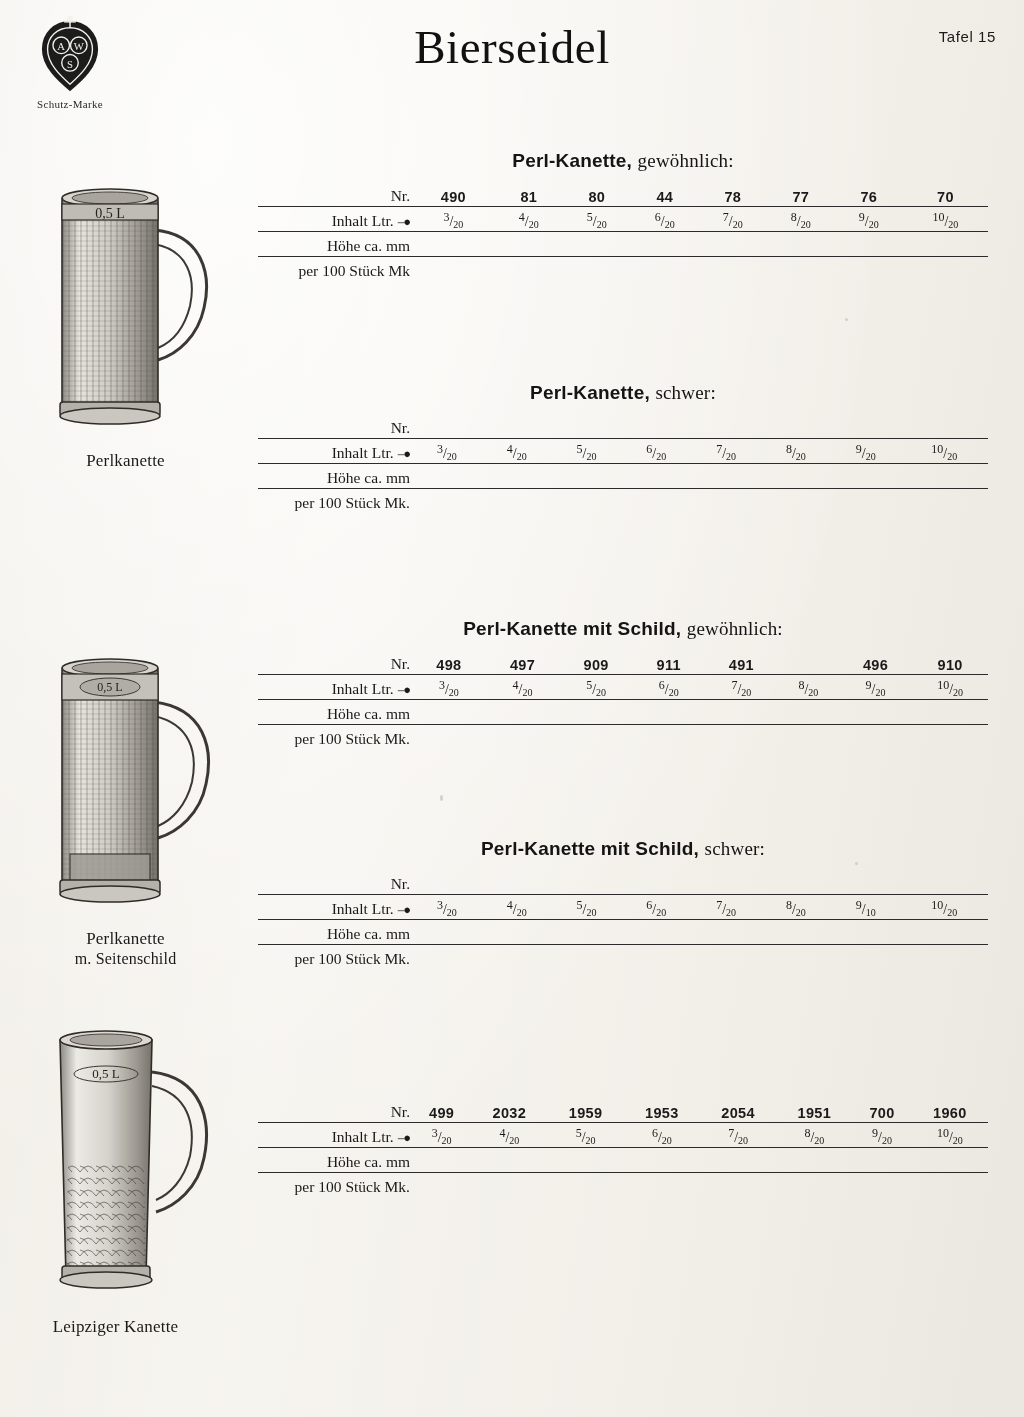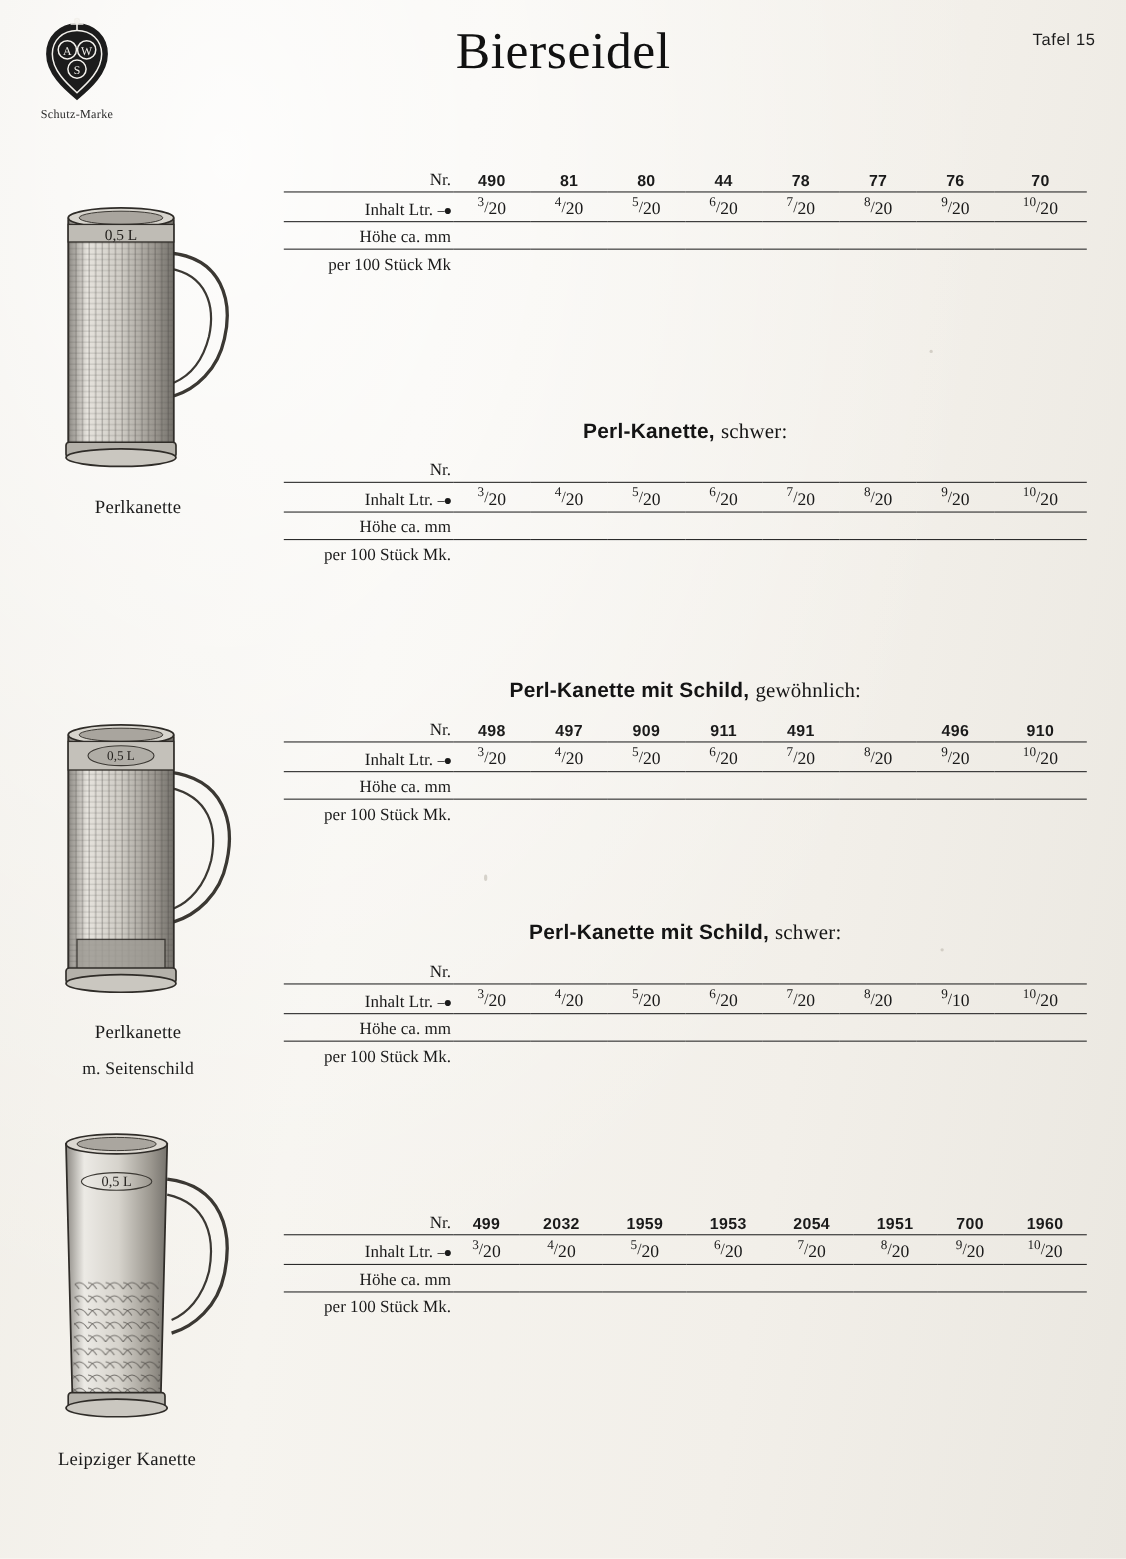--- a/index.html
+++ b/index.html
@@ -66,21 +66,21 @@
 
   
   .product { position: absolute; text-align: center; }
   .product .caption {
     font-family: "Liberation Serif", serif;
     font-size: 17px;
     color: #1a1a1a;
     line-height: 1.25;
     letter-spacing: 0.2px;
   }
-  .product .caption .sub { display: block; font-size: 16px; margin-top: 13px; }
+  .product .caption .sub { display: block; font-size: 16px; }
 
   
   .section { position: absolute; }
   .section-title {
     font-family: "Liberation Sans", sans-serif;
     font-size: 19px;
     font-weight: 700;
     letter-spacing: 0.2px;
     color: #141414;
     text-align: center;
@@ -115,21 +115,21 @@
     font-size: 14.5px;
     font-weight: 700;
     letter-spacing: 0.3px;
   }
   table.spec td.frac { text-align: center; }
   .rule td { border-bottom: 1px solid #2b2b2b; }
 
   .fr { display: inline-block; font-family: "Liberation Serif", serif; white-space: nowrap; }
   .fr .n { font-size: 12px; vertical-align: 0.45em; }
   .fr .s { font-size: 14px; }
-  .fr .d { font-size: 16px; vertical-align: -0.15em; text-align: right; }
+  .fr .d { font-size: 10px; vertical-align: -0.15em; text-align: right; }
 
   .arrow { display:inline-block; margin-left: 4px; letter-spacing: -1px; font-size: 13px; }
 
   
   .speck { position:absolute; background:#b9b4aa; border-radius:50%; opacity:.55; }
 </style>
 </head>
 <body>
 
 <div id="page">
@@ -258,20 +258,24 @@
         <ellipse cx="90" cy="24" rx="36" ry="6" fill="#aaa69f" stroke="#3b3833" stroke-width="0.9"></ellipse>
         <ellipse cx="90" cy="58" rx="32" ry="8" fill="none" stroke="#3b3833" stroke-width="1"></ellipse>
         <text x="90" y="62" text-anchor="middle" font-family="Liberation Serif, serif" font-size="13" fill="#221f1c">0,5 L</text>
         <rect x="46" y="250" width="88" height="14" rx="3" fill="#b4b1aa" stroke="#2f2c28" stroke-width="1.5"></rect>
         <ellipse cx="90" cy="264" rx="46" ry="8" fill="#cac7c0" stroke="#2f2c28" stroke-width="1.5"></ellipse>
       </svg>
       <div class="caption">Leipziger Kanette</div>
     </div>
 
     <div class="section" style="left:258px; top:150px; width:730px;">
+      <div class="section-title">
+        <span>Perl-Kanette,</span>
+        <span class="light">gewöhnlich:</span>
+      </div>
       <table class="spec">
         <tbody>
             <tr class="rule">
           <td class="lbl">Nr.</td>
           <td class="val">490</td>
           <td class="val">81</td>
           <td class="val">80</td>
           <td class="val">44</td>
           <td class="val">78</td>
           <td class="val">77</td>

